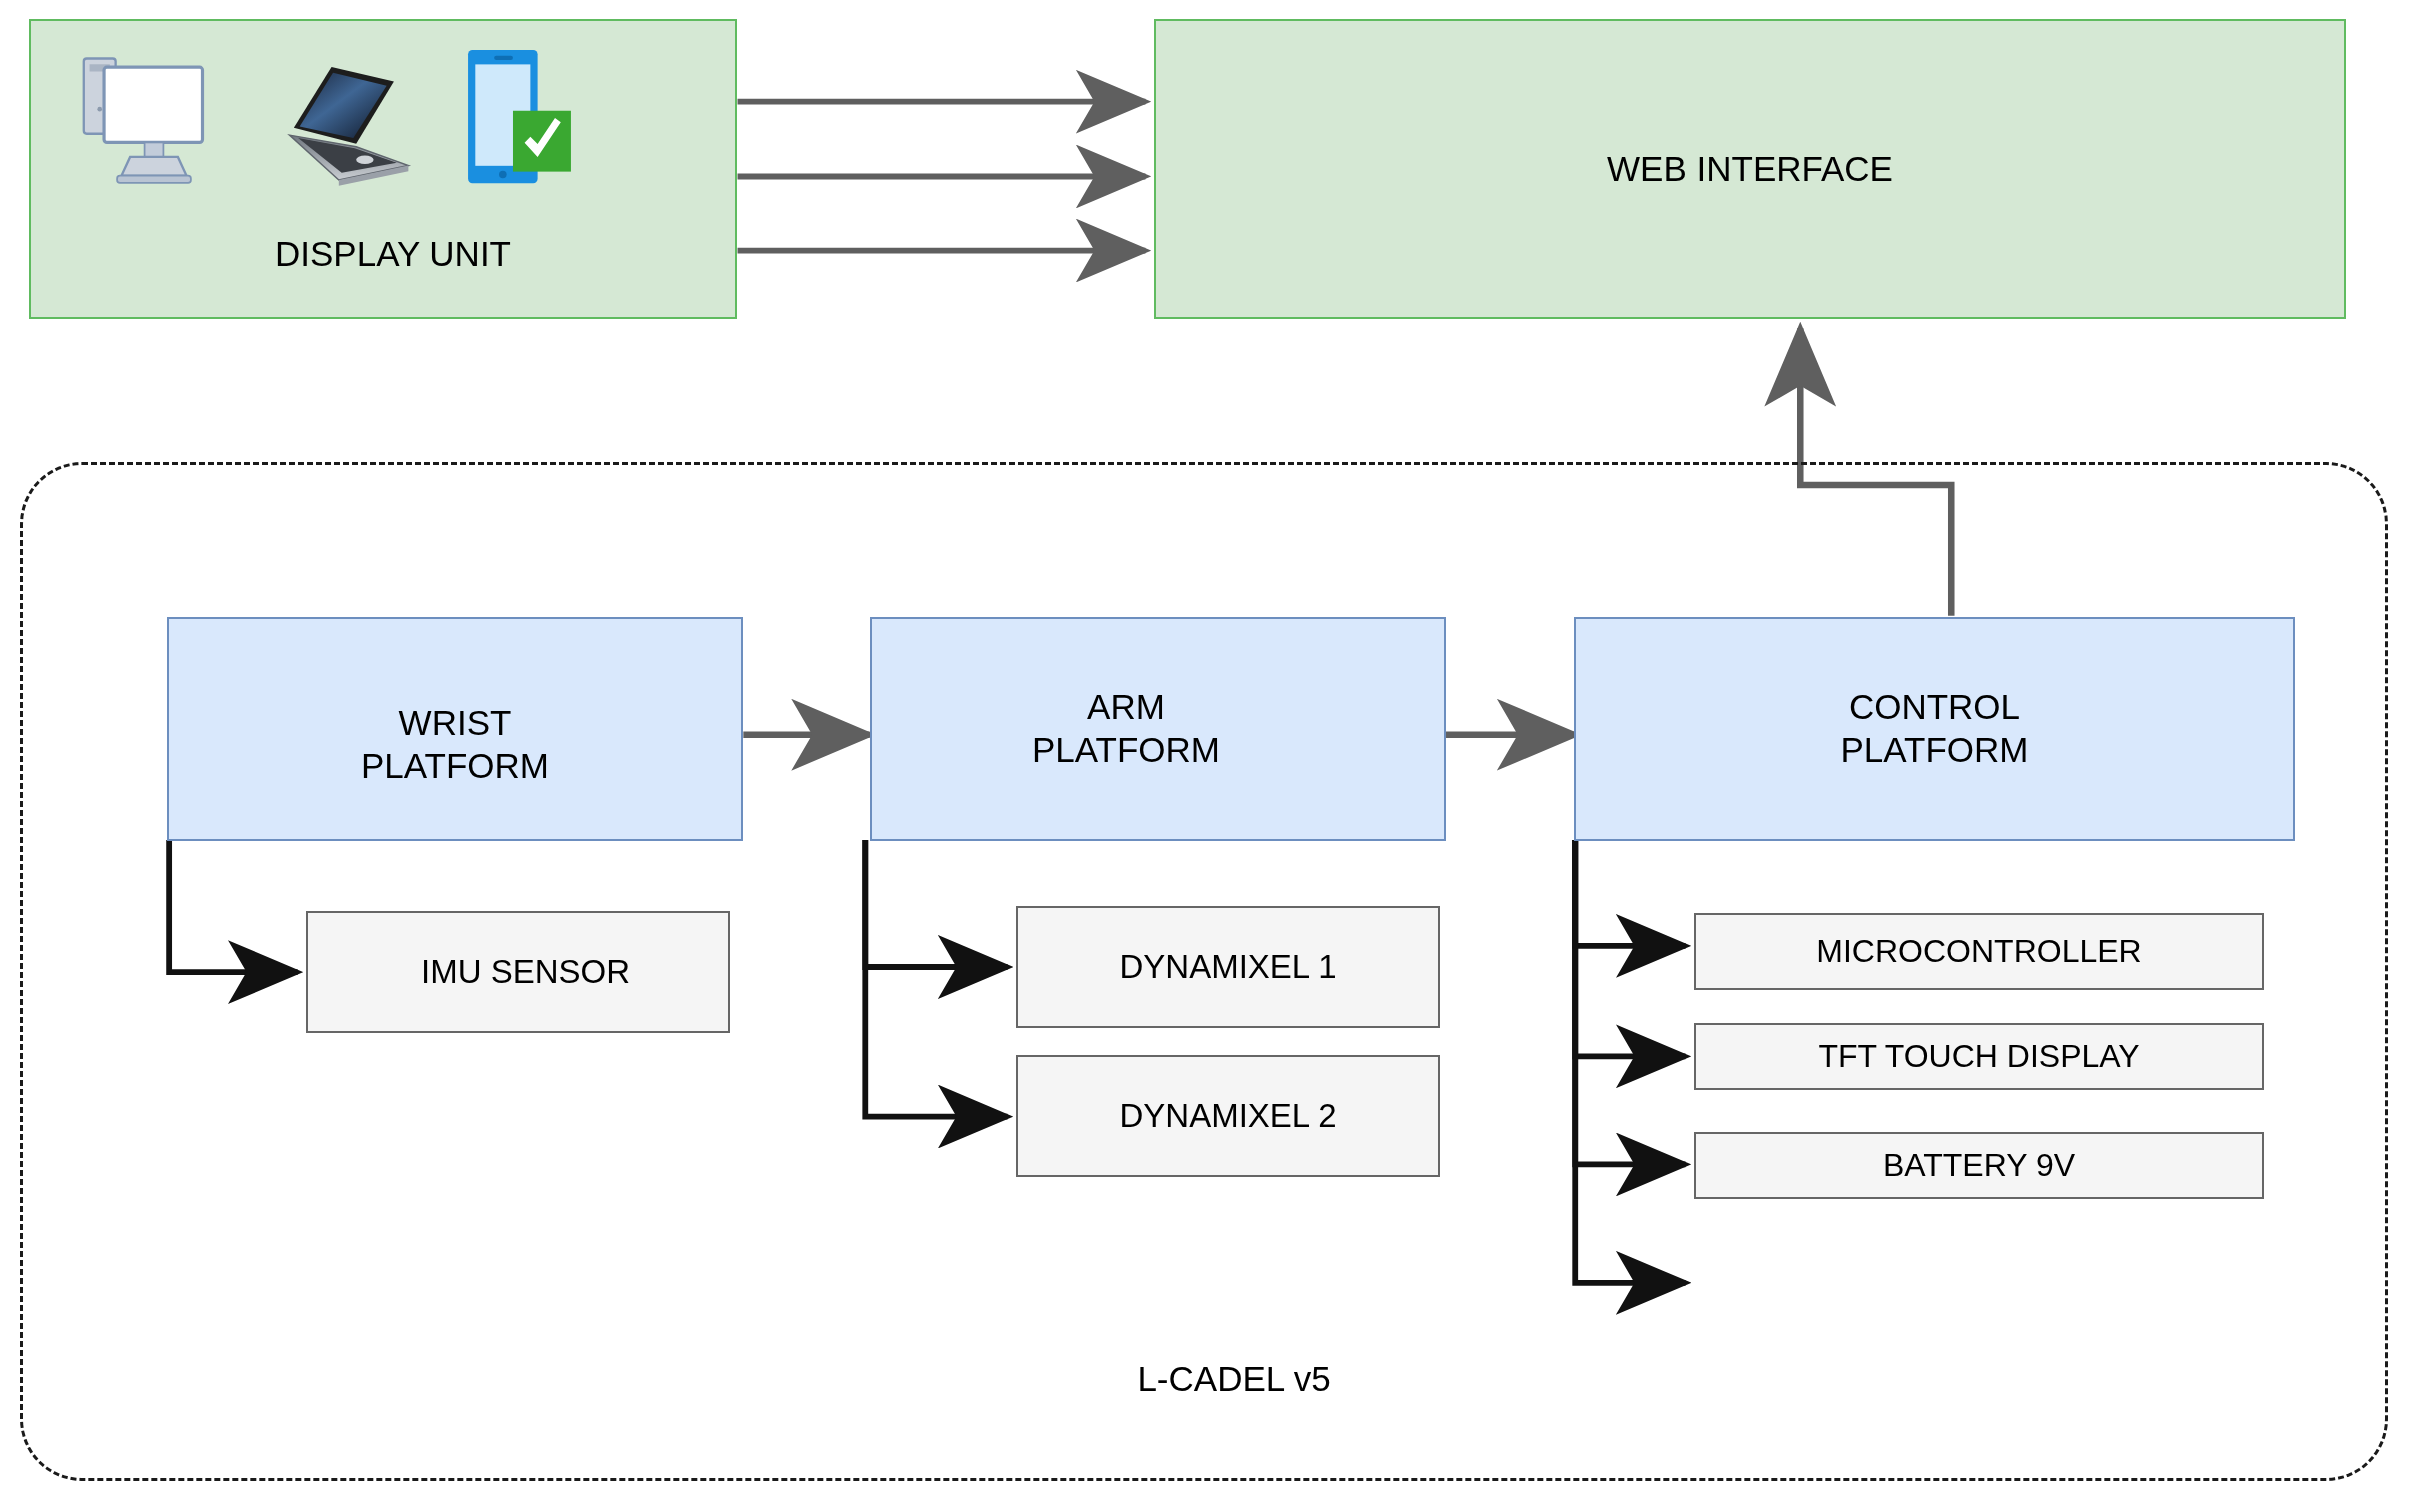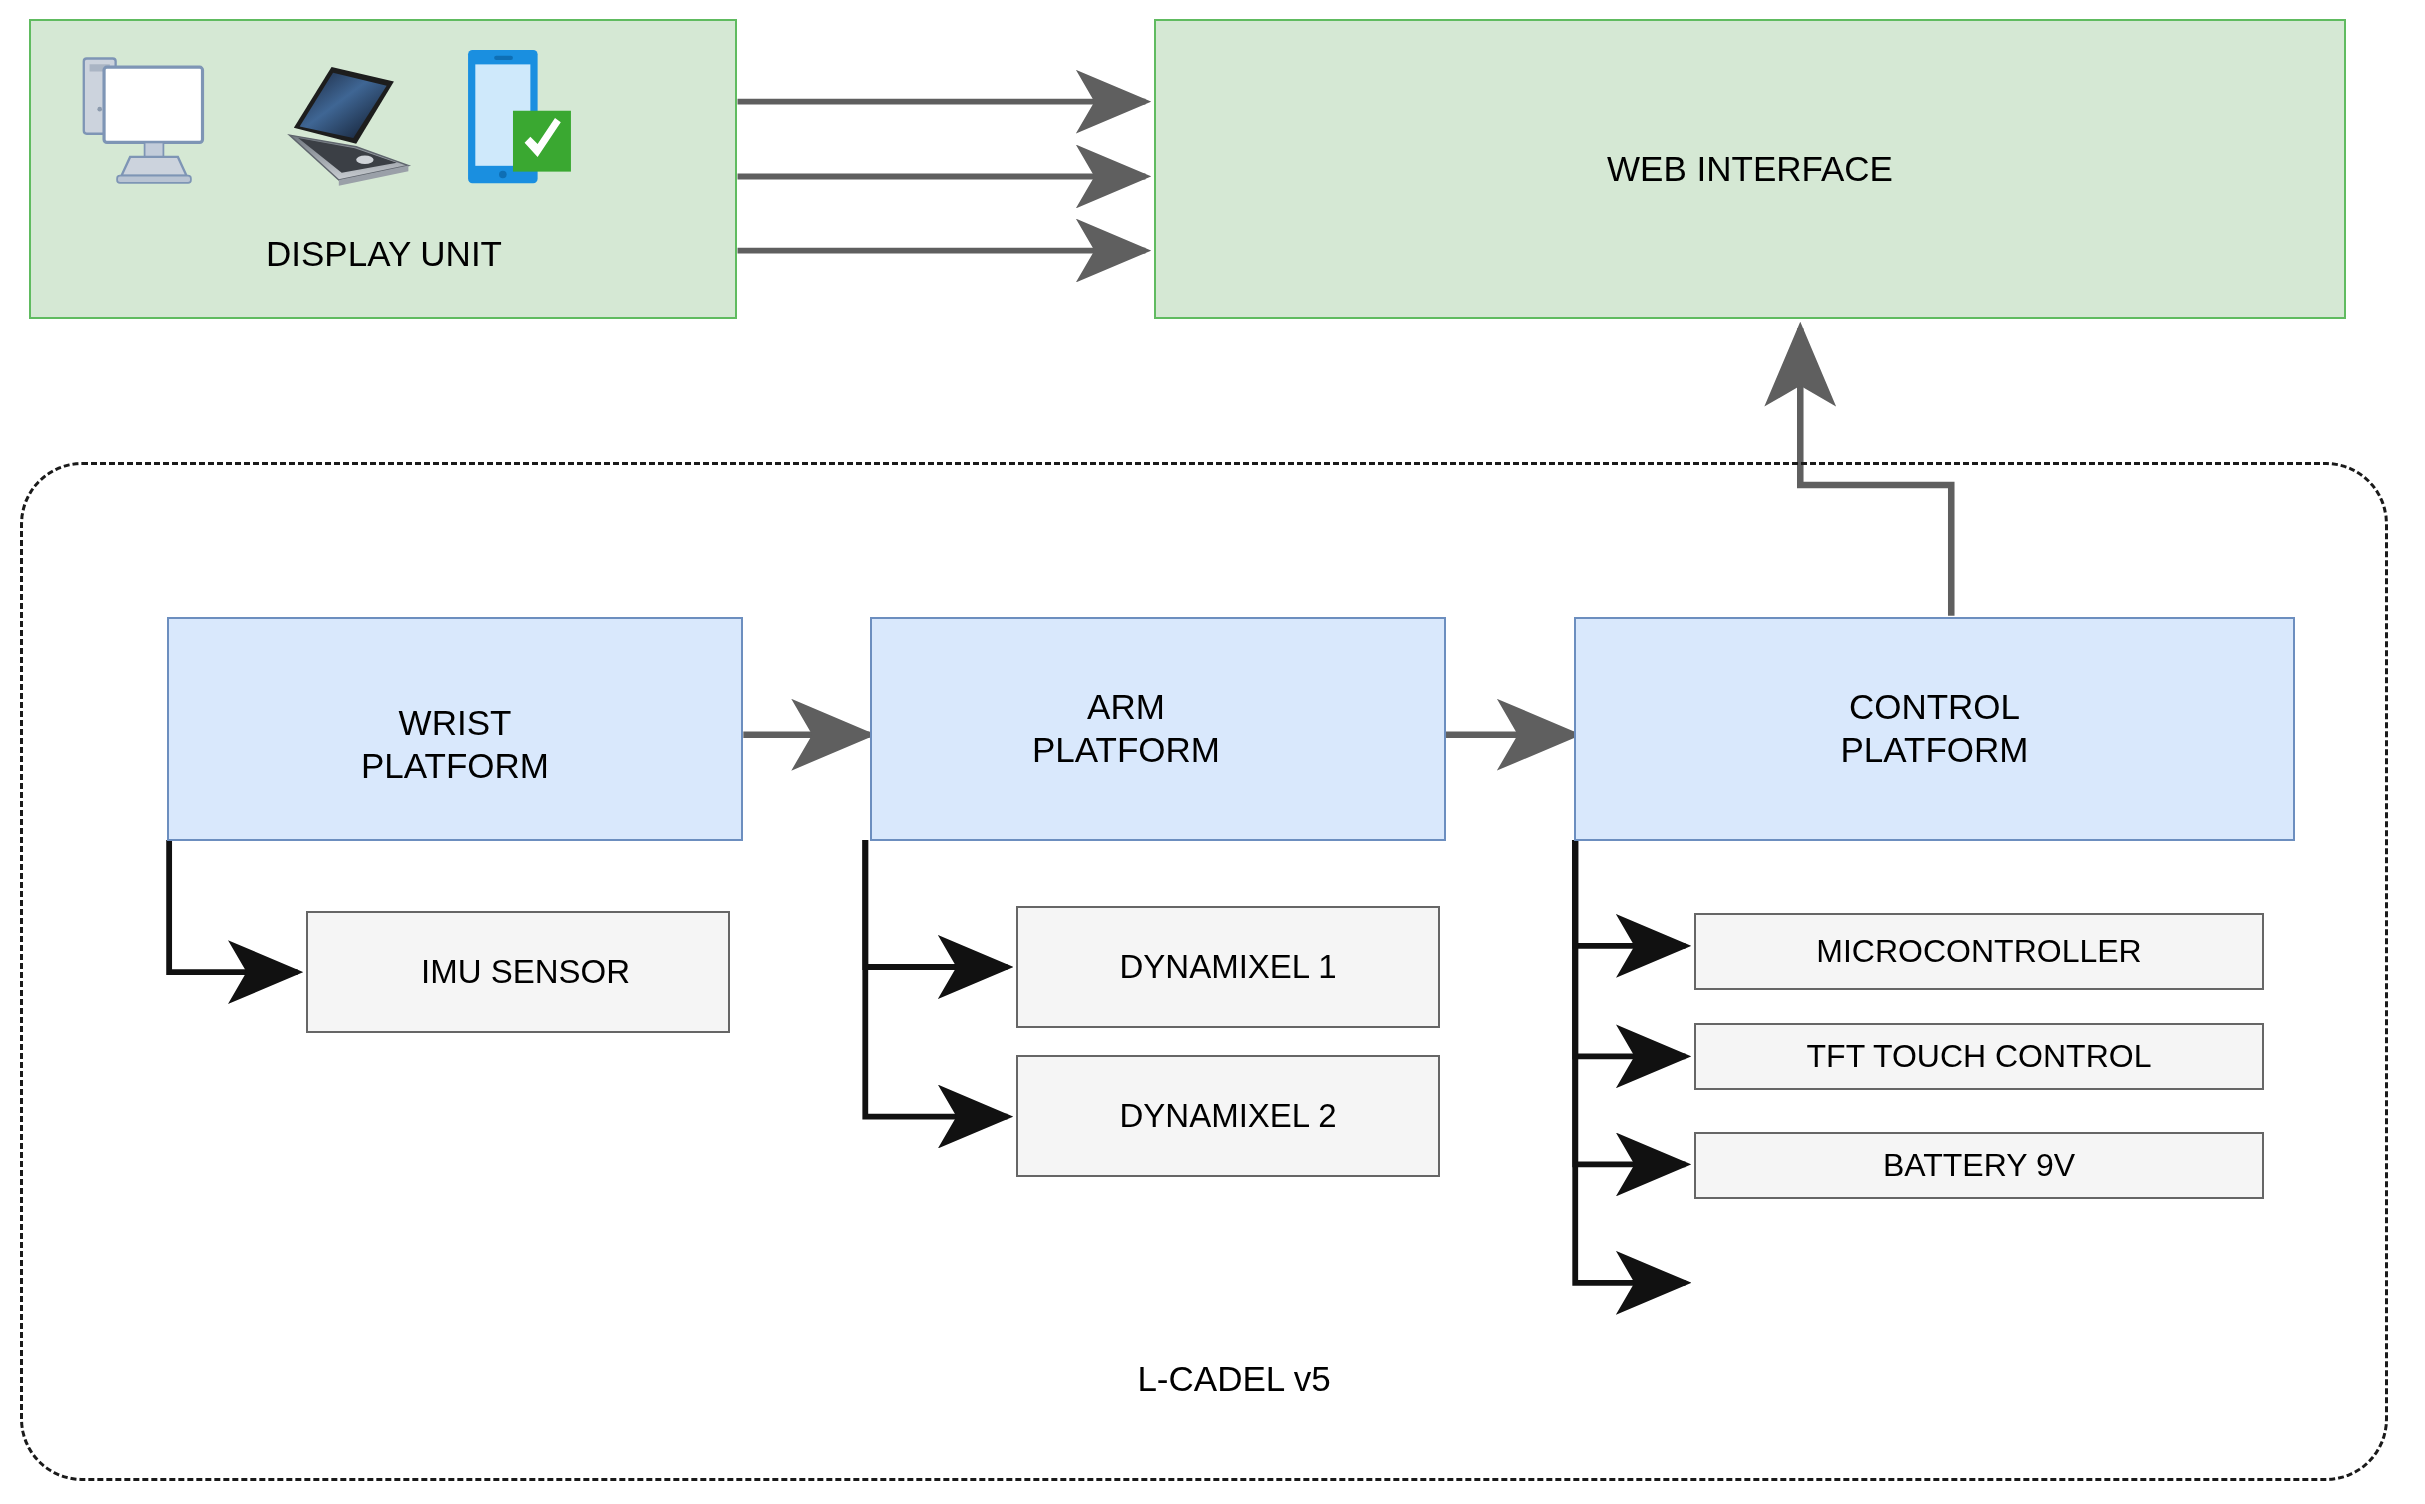--- a/index.html
+++ b/index.html
@@ -181,21 +181,21 @@
     <svg width="109" height="142" viewBox="0 0 75 98">
       <rect x="2" y="2" width="48" height="92" rx="3" fill="#1a8fe0"></rect>
       <rect x="7" y="12" width="38" height="70" fill="#cfe9fb"></rect>
       <rect x="20" y="6" width="13" height="3" rx="1.5" fill="#0e6fb5"></rect>
       <circle cx="26" cy="88" r="2.6" fill="#0e6fb5"></circle>
       <rect x="33" y="44" width="40" height="42" fill="#3aa831"></rect>
       <path d="M41,66 L50,76 L66,52 L62,49 L50,67 L45,62 Z" fill="#ffffff"></path>
     </svg>
   </div>
 
-  <div class="caption t-48" style="left:30px; top:234px; width:708px;">DISPLAY UNIT</div>
+  <div class="caption t-48" style="left:39px; top:234px; width:708px;">DISPLAY UNIT</div>
 
   <div class="green-box" style="left:1154px; top:19px; width:1192px; height:300px;"></div>
   <div class="box-label t-48" style="left:1154px; top:19px; width:1192px; height:300px;">WEB INTERFACE</div>
 
   <div class="blue-box" style="left:167px; top:617px; width:576px; height:224px;"></div>
   <div class="box-label t-48" style="left:167px; top:617px; width:576px; height:256px;">WRIST
 PLATFORM</div>
 
   <div class="blue-box" style="left:870px; top:617px; width:576px; height:224px;"></div>
   <div class="box-label t-48" style="left:838px; top:617px; width:576px; height:224px;">ARM
@@ -206,21 +206,21 @@
 PLATFORM</div>
 
   <div class="gray-box t-45" style="left:306px; top:911px; width:424px; height:122px;padding-left:15px;">IMU SENSOR</div>
 
   <div class="gray-box t-45" style="left:1016px; top:906px; width:424px; height:122px;">DYNAMIXEL 1</div>
 
   <div class="gray-box t-45" style="left:1016px; top:1055px; width:424px; height:122px;">DYNAMIXEL 2</div>
 
   <div class="gray-box t-44" style="left:1694px; top:913px; width:570px; height:77px;">MICROCONTROLLER</div>
 
-  <div class="gray-box t-44" style="left:1694px; top:1023px; width:570px; height:67px;">TFT TOUCH CONTROL</div>
+  <div class="gray-box t-44" style="left:1694px; top:1023px; width:570px; height:67px;">TFT TOUCH DISPLAY</div>
 
   <div class="gray-box t-44" style="left:1694px; top:1132px; width:570px; height:67px;">BATTERY 9V</div>
 
 
   <div class="caption t-48" style="left:871px; top:1359px; width:726px;">L-CADEL v5</div>
 
 </div>
 
 
 </body></html>

